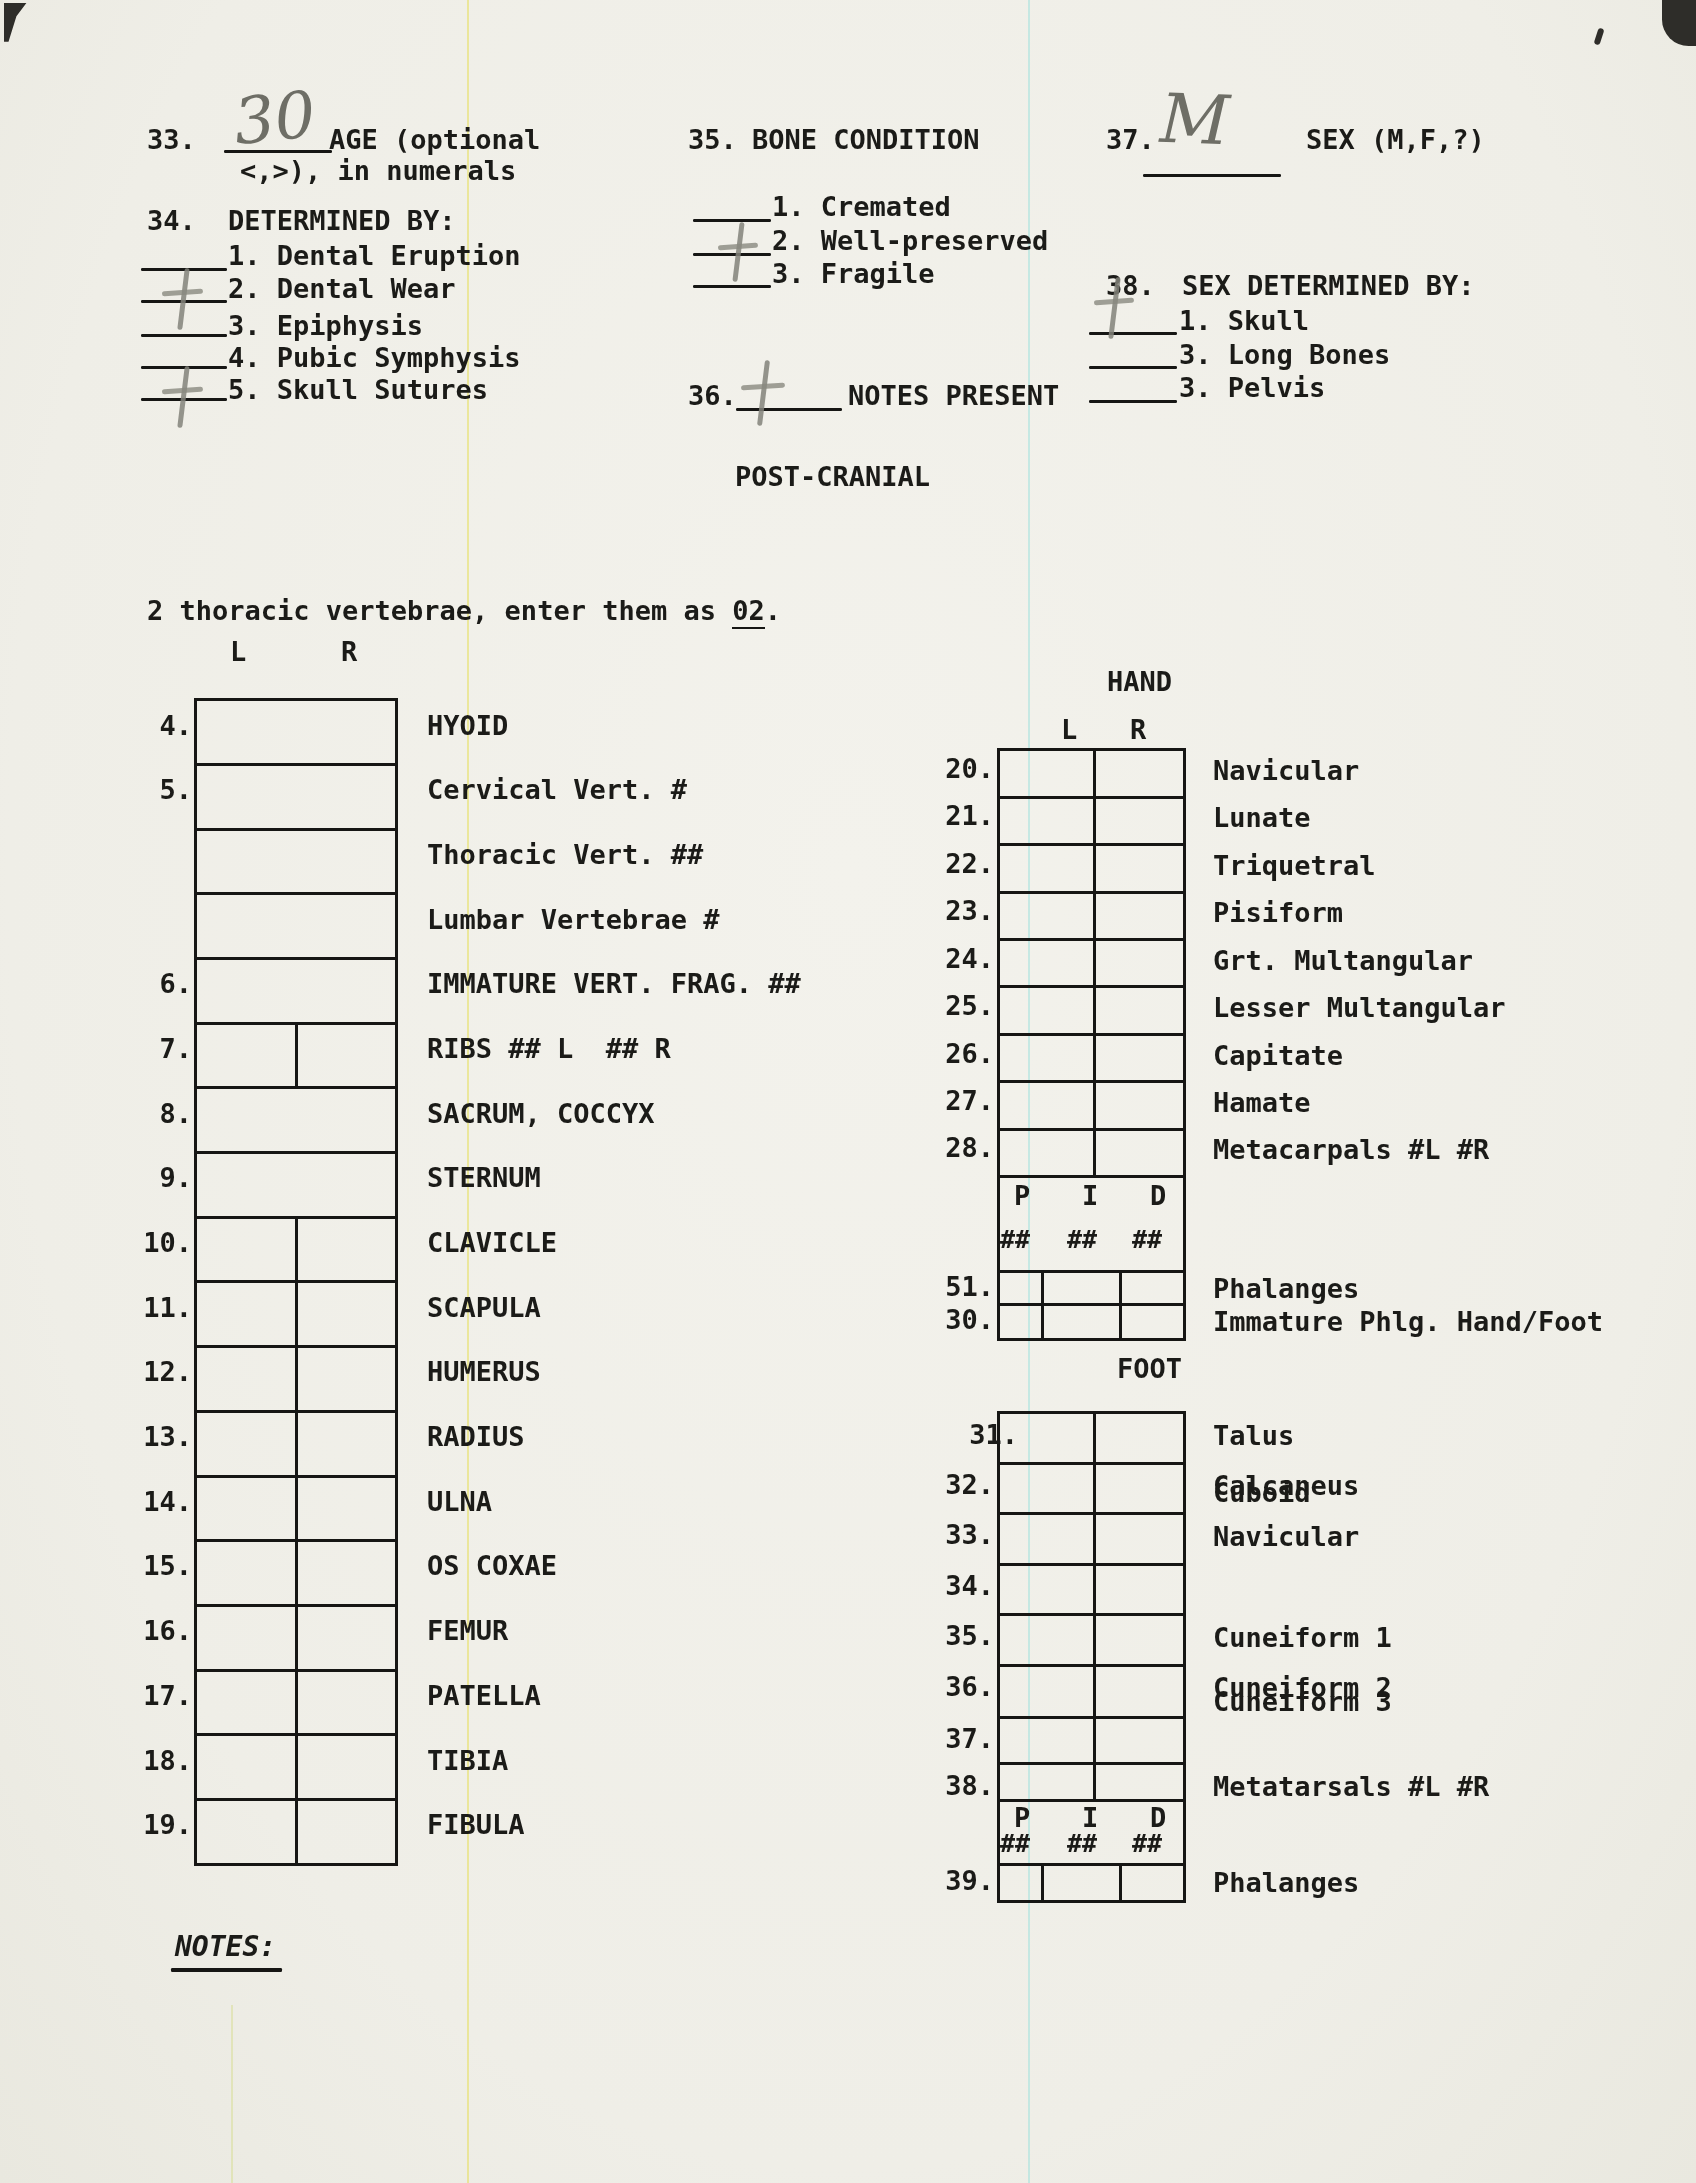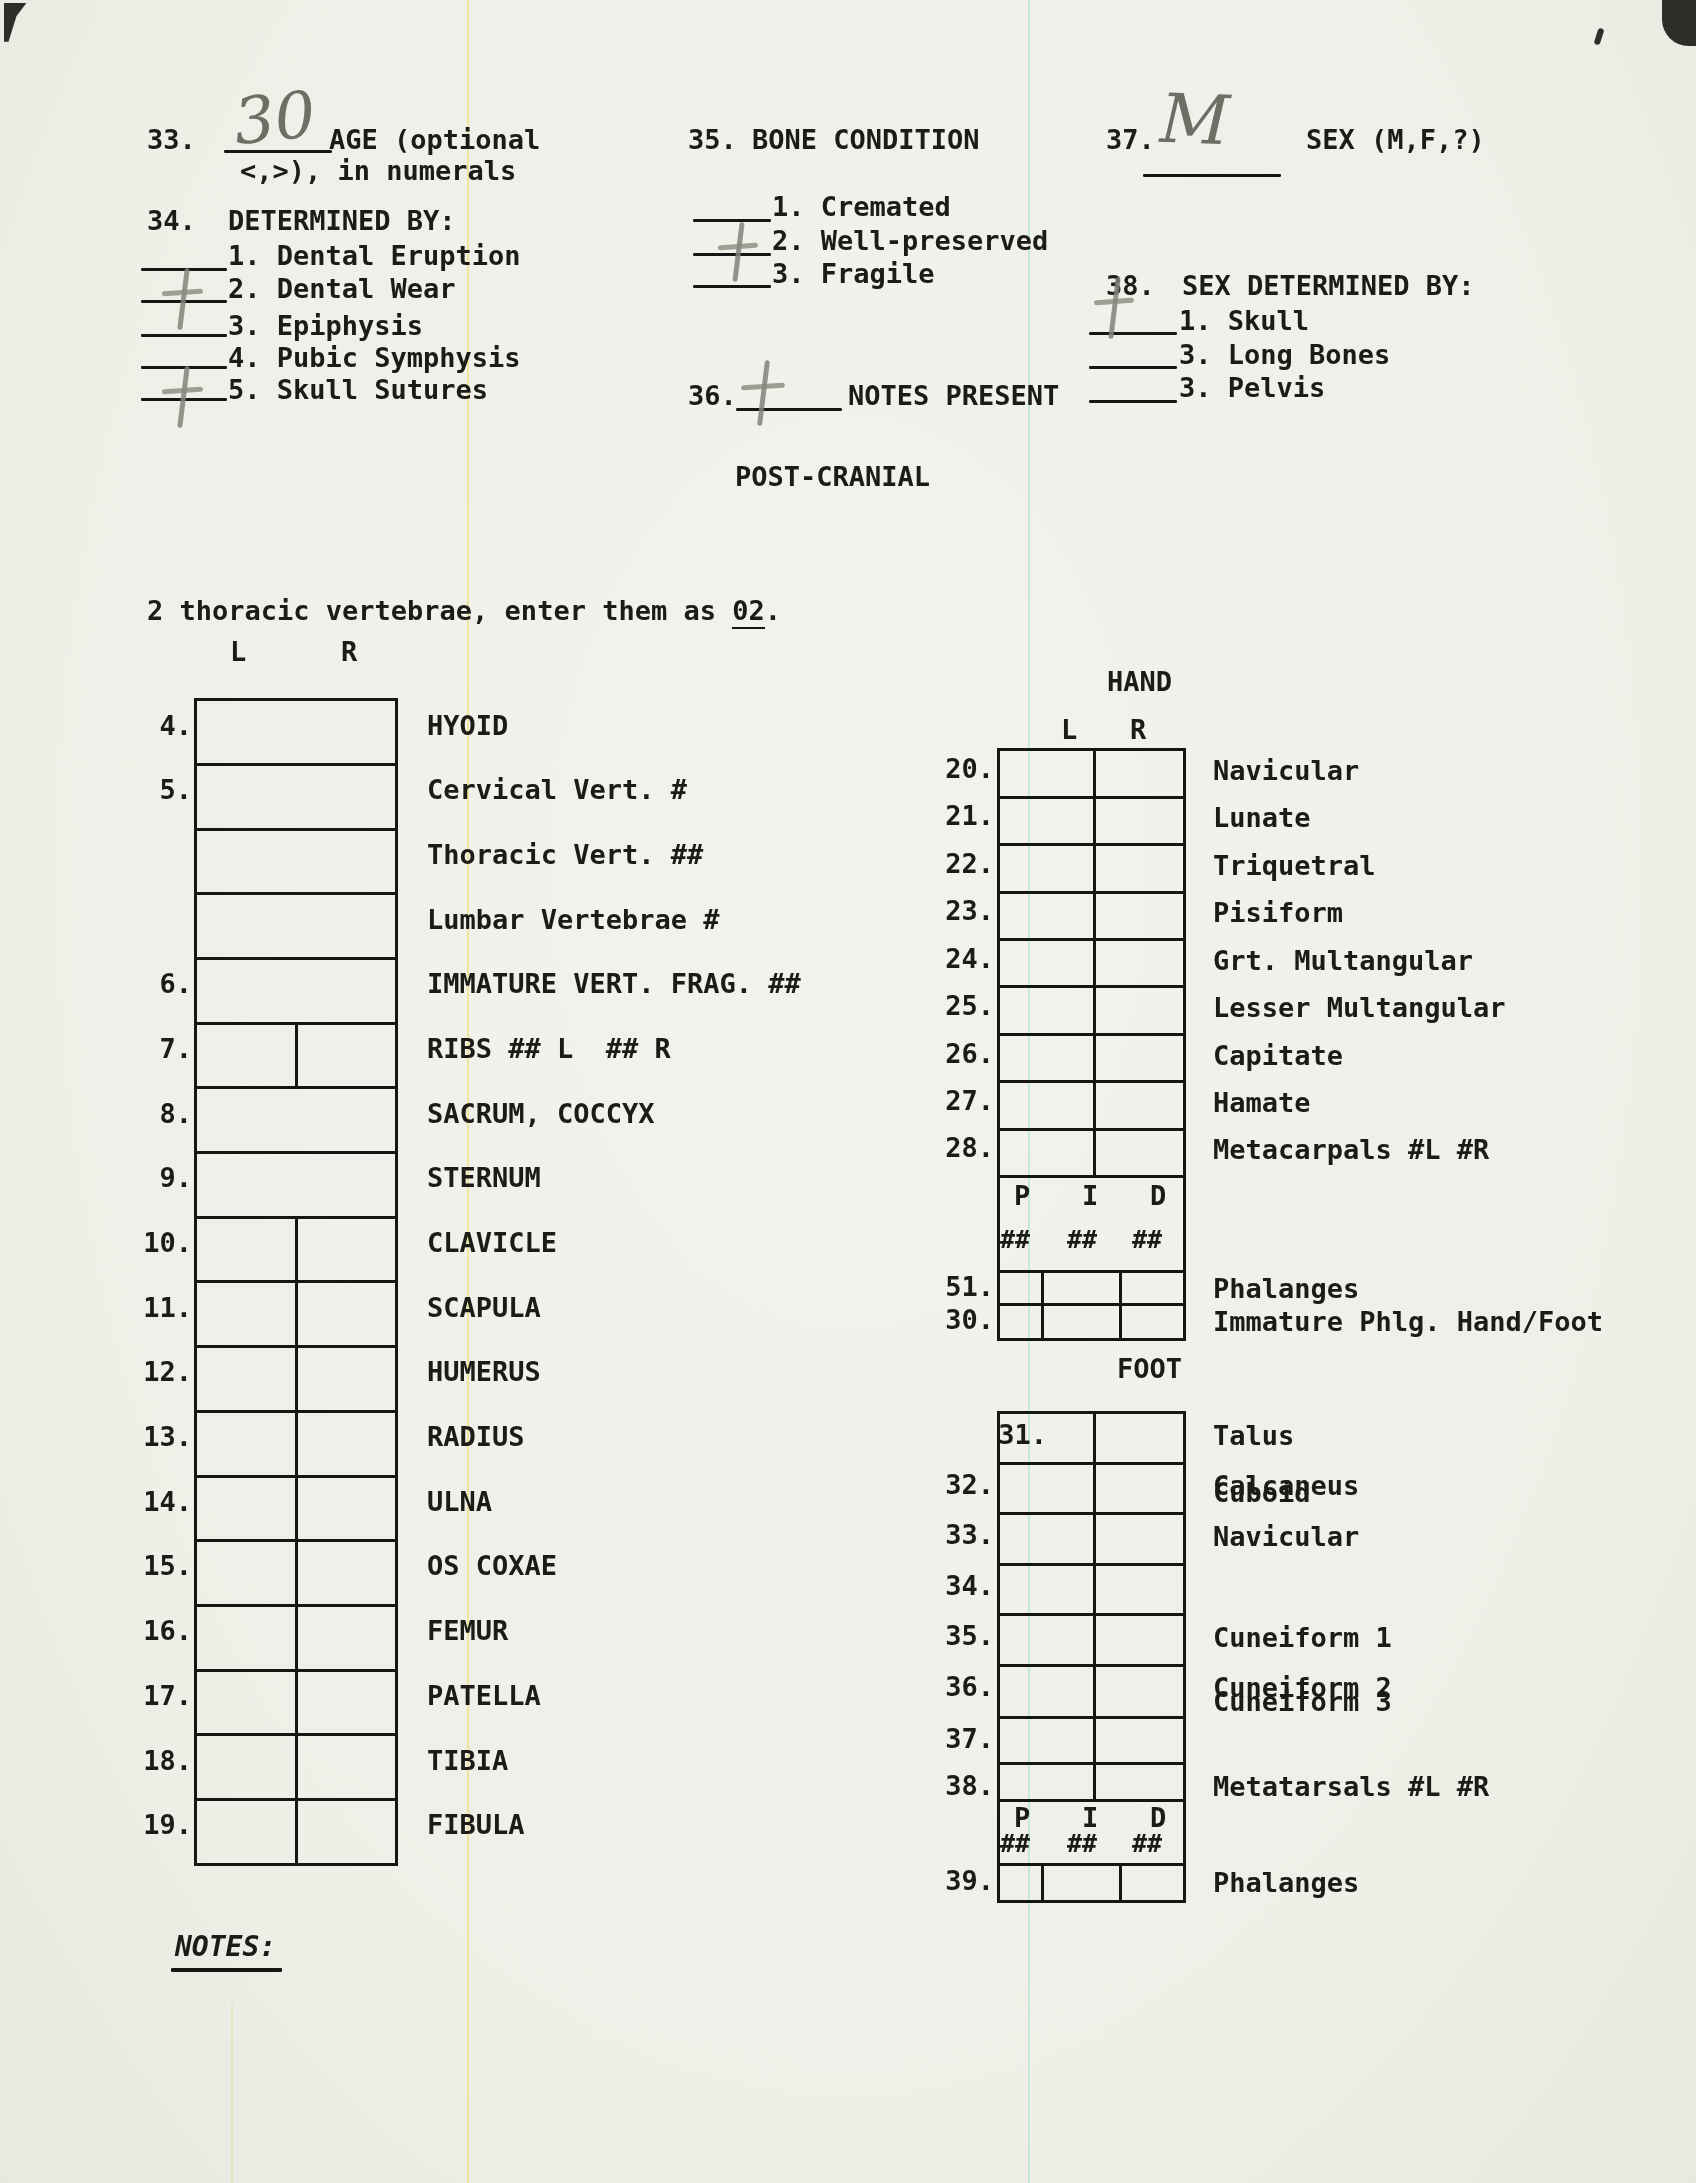--- a/index.html
+++ b/index.html
@@ -256,21 +256,21 @@
       <div class="tline" style="left: 997px; top: 1716px; width: 189px; height: 2.7px;"></div>
       <div class="tline" style="left: 997px; top: 1762px; width: 189px; height: 2.7px;"></div>
       <div class="tline" style="left: 997px; top: 1799px; width: 189px; height: 2.7px;"></div>
       <div class="tline" style="left: 997px; top: 1863px; width: 189px; height: 2.7px;"></div>
       <div class="tline" style="left: 997px; top: 1900px; width: 189px; height: 2.7px;"></div>
       <div class="tline" style="left: 997px; top: 1411px; width: 3.3px; height: 492px;"></div>
       <div class="tline" style="left: 1183px; top: 1411px; width: 3.3px; height: 492px;"></div>
       <div class="tline" style="left: 1093px; top: 1411px; width: 2.7px; height: 390px;"></div>
       <div class="tline" style="left: 1041px; top: 1863px; width: 2.7px; height: 40px;"></div>
       <div class="tline" style="left: 1119px; top: 1863px; width: 2.7px; height: 40px;"></div>
-      <div class="t num" style="left: 974px; top: 1421px; width: 73px;">31.</div>
+      <div class="t num" style="left: 945px; top: 1421px; width: 73px;">31.</div>
       <div class="t" style="left: 1213px; top: 1422px;">Talus</div>
       <div class="t num" style="left: 921px; top: 1471px; width: 73px;">32.</div>
       <div class="t" style="left: 1213px; top: 1472px;">Calcaneus</div>
       <div class="t num" style="left: 921px; top: 1521px; width: 73px;">33.</div>
       <div class="t" style="left: 1213px; top: 1523px;">Navicular</div>
       <div class="t num" style="left: 921px; top: 1572px; width: 73px;">34.</div>
       <div class="t" style="left: 1213px; top: 1479px;">Cuboid</div>
       <div class="t num" style="left: 921px; top: 1622px; width: 73px;">35.</div>
       <div class="t" style="left: 1213px; top: 1624px;">Cuneiform 1</div>
       <div class="t num" style="left: 921px; top: 1673px; width: 73px;">36.</div>

